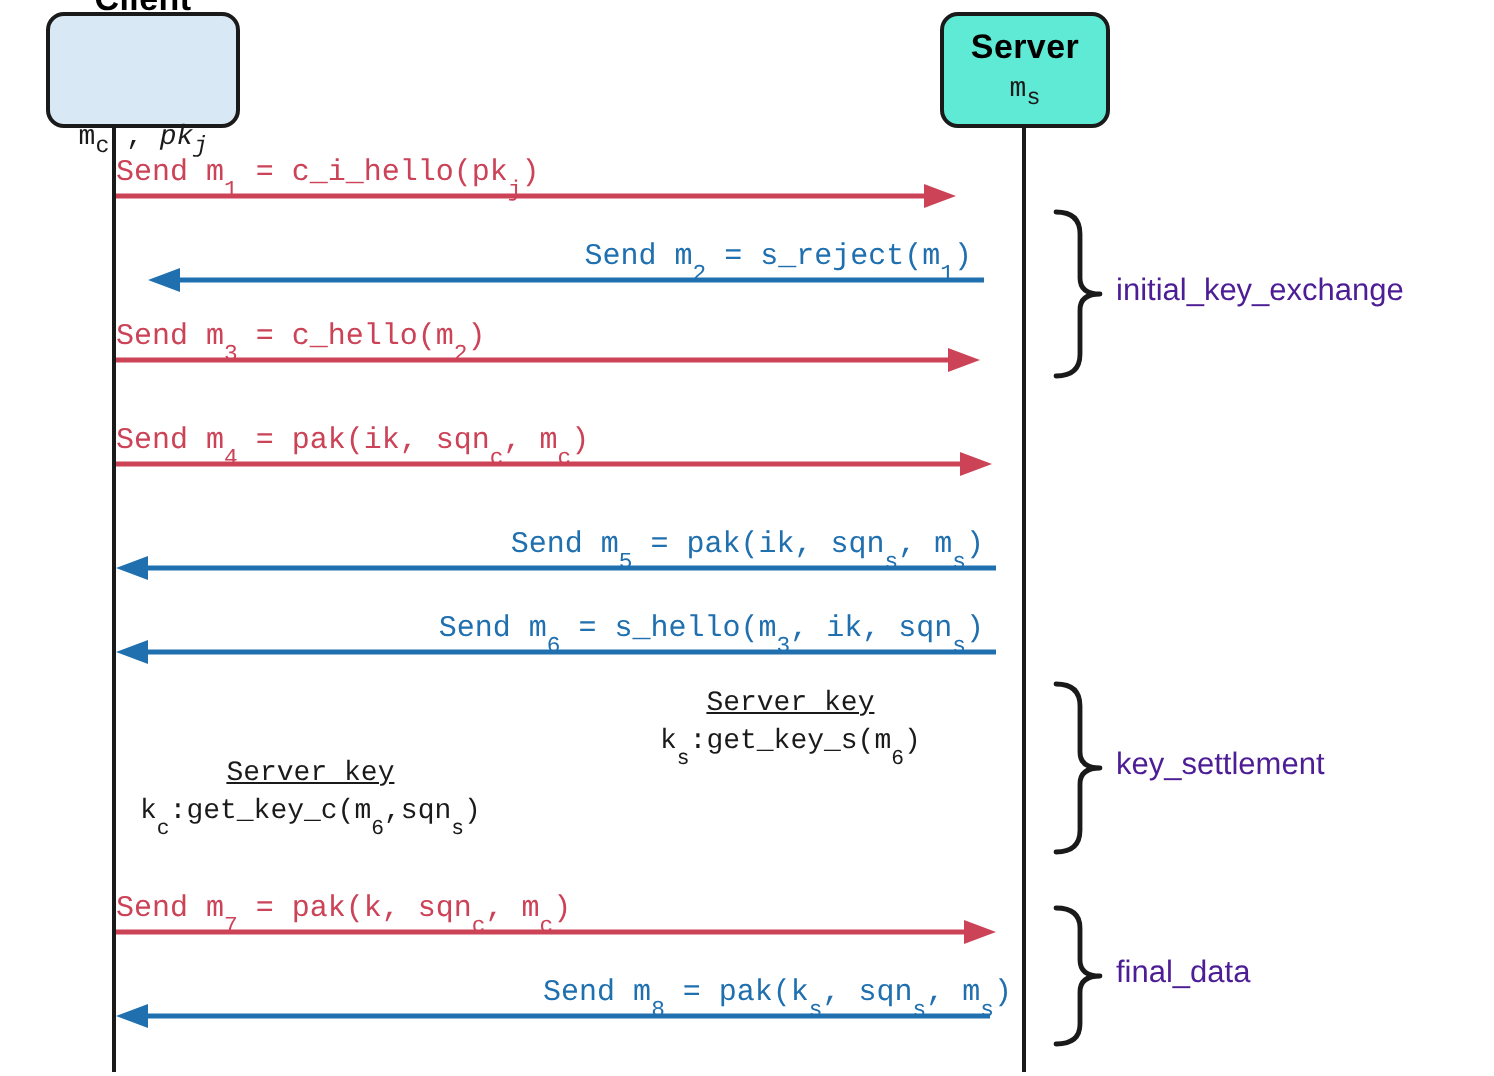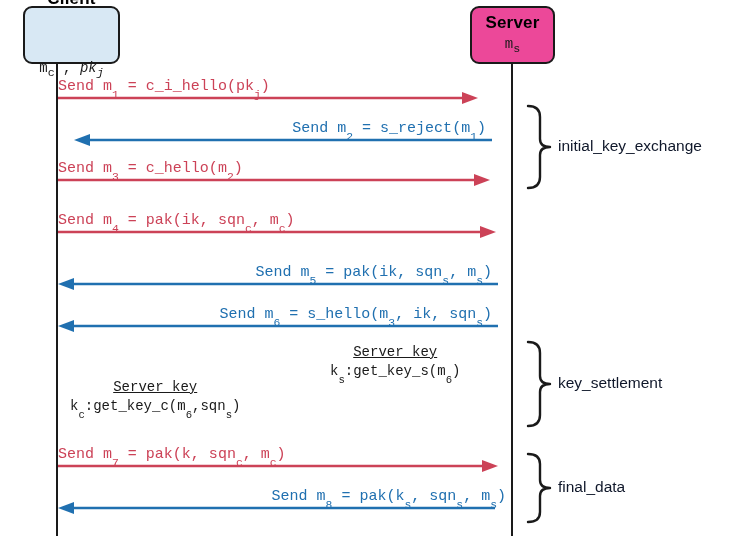--- a/index.html
+++ b/index.html
@@ -46,21 +46,21 @@
     margin-top: 4px;
     white-space: nowrap;
   }
   #client-box {
     left: 23px; top: 6px; width: 97px; height: 58px;
     background: #d8e8f4;
     gap: 48px;
   }
   #server-box {
     left: 470px; top: 6px; width: 85px; height: 58px;
-    background: #ec4899;
+    background: #5eead4;
   }
 
   
   .lifeline {
     position: absolute;
     width: 2.4px;
     background: #1a1a1a;
   }
   #client-lifeline { left: 56px;  top: 64px; height: 472px; }
   #server-lifeline { left: 511px; top: 64px; height: 472px; }
@@ -129,21 +129,21 @@
   }
   .phase .brace {
     position: absolute;
     left: 0; top: 0;
   }
   .phase .phase-label {
     position: absolute;
     left: 34px;
     font-family: "Liberation Sans", sans-serif;
     font-size: 15.5px;
-    color: #0f172a;
+    color: #4c1d95;
     white-space: nowrap;
   }
 </style>
 </head>
 <body>
 
 <div id="stage">
 
   <div class="actor-box" id="client-box">
     <div class="actor-title">Client</div>

